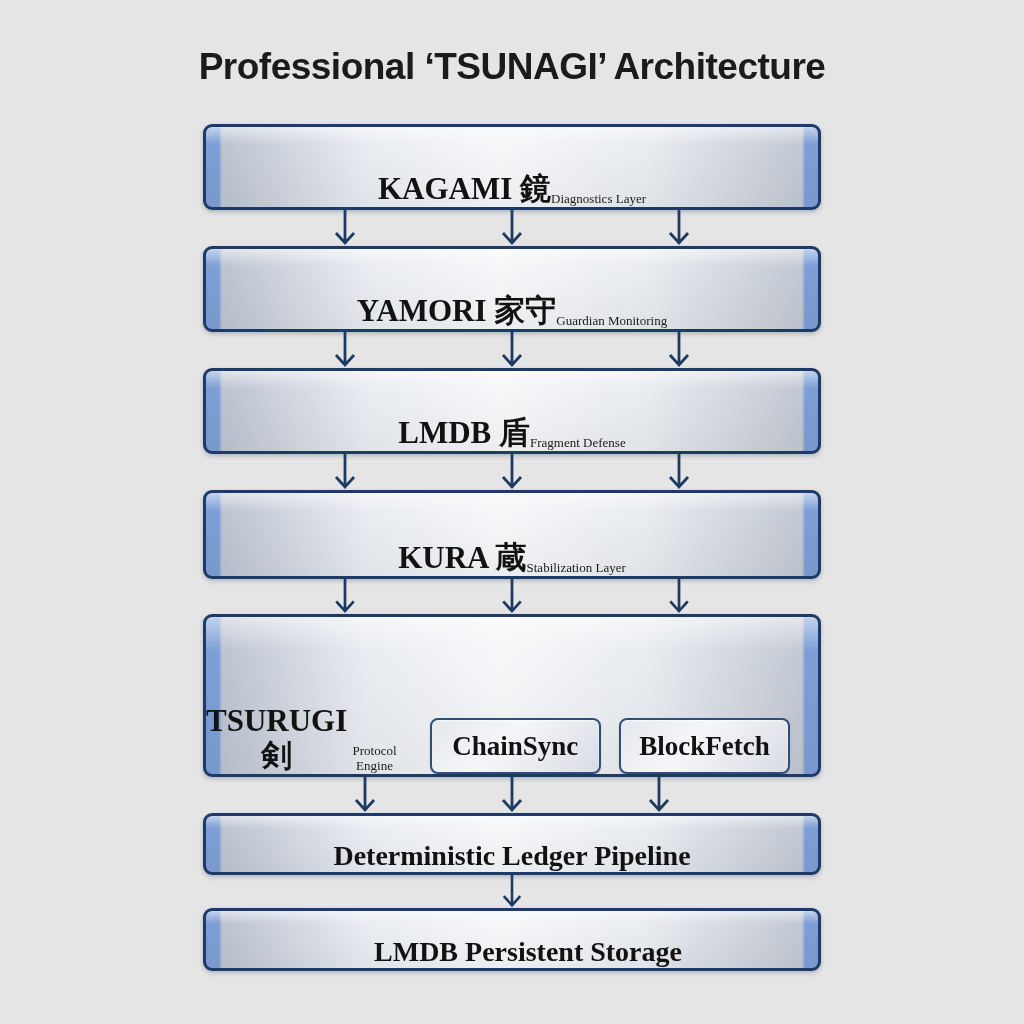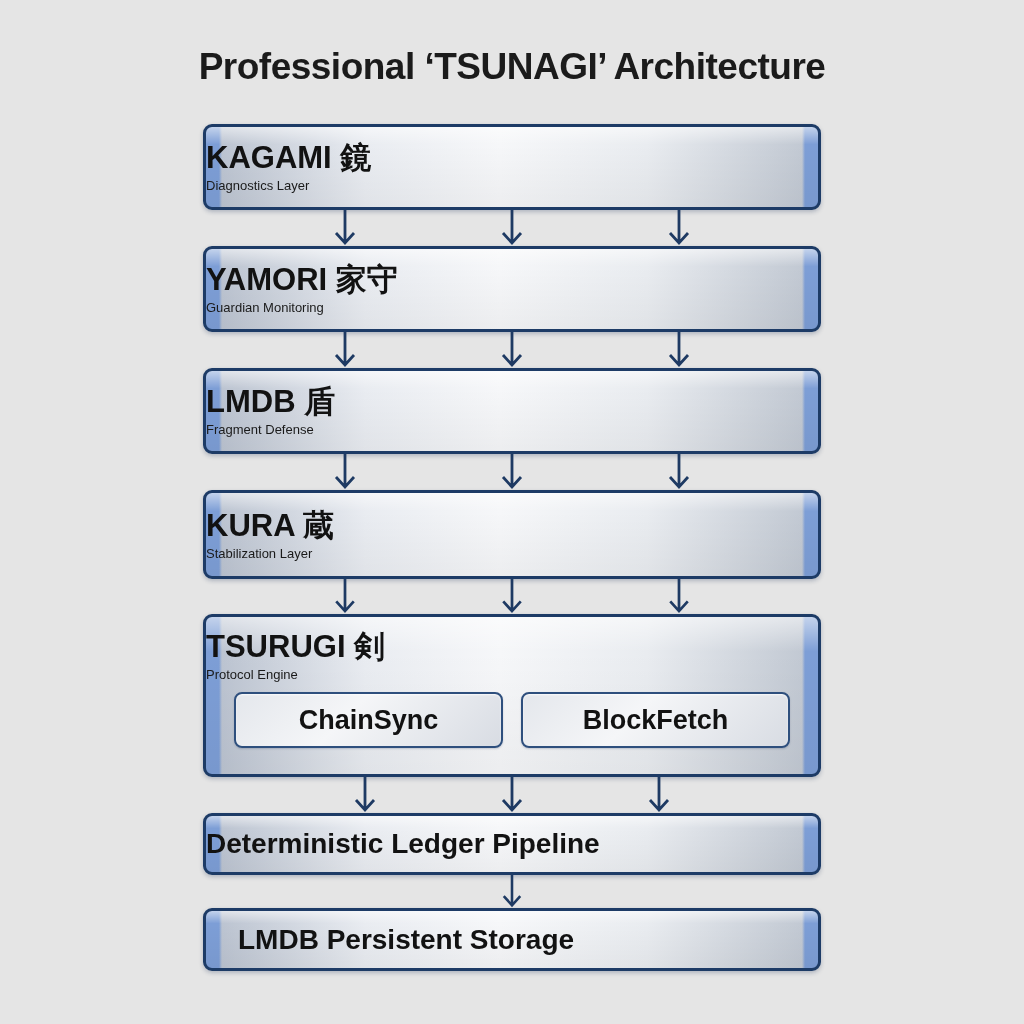--- a/index.html
+++ b/index.html
@@ -37,23 +37,23 @@
     background:
       linear-gradient(180deg, rgba(255,255,255,0.55) 0%, rgba(255,255,255,0) 22%, rgba(0,0,0,0.04) 100%),
       linear-gradient(90deg,
         #7d9ed6 0px, #7d9ed6 13px,
         #bcc4d1 16px, #e9ecf1 26%,
         #f6f7f9 48%, #e9ecf0 72%,
         #c2c9d3 calc(100% - 16px),
         #7d9ed6 calc(100% - 13px), #7d9ed6 100%);
     box-shadow: 0 2px 4px rgba(20,40,80,0.25);
     display: flex;
-    flex-direction: column;
-    align-items: flex-start;
+    align-items: flex-end;
     justify-content: center;
+    font-family: Liberation Serif, serif;
   }
   .layer { height: 86px; }
   .layer-big { height: 163px; justify-content: flex-start; padding-top: 12px; }
   .bar { height: 62px; }
   .bar-last { height: 63px; padding-left: 32px; }
 
   .box-name {
     font-size: 31px;
     font-weight: 700;
     line-height: 1.15;
@@ -74,21 +74,21 @@
     color: #121212;
     text-align: center;
   }
 
   
   .sub-row {
     width: 100%;
     box-sizing: border-box;
     display: flex;
     gap: 18px;
-    padding: 10px 28px 8px 28px;
+    padding: 10px 28px 0 28px;
   }
   .sub-box {
     flex: 1;
     height: 56px;
     box-sizing: border-box;
     border: 2px solid #2e4f7d;
     border-radius: 8px;
     background: linear-gradient(135deg, #e4e7ec 0%, #f5f6f8 42%, #d8dce3 100%);
     box-shadow: inset 0 1px 2px rgba(255,255,255,0.8), 0 1px 2px rgba(20,40,80,0.2);
     display: flex;

